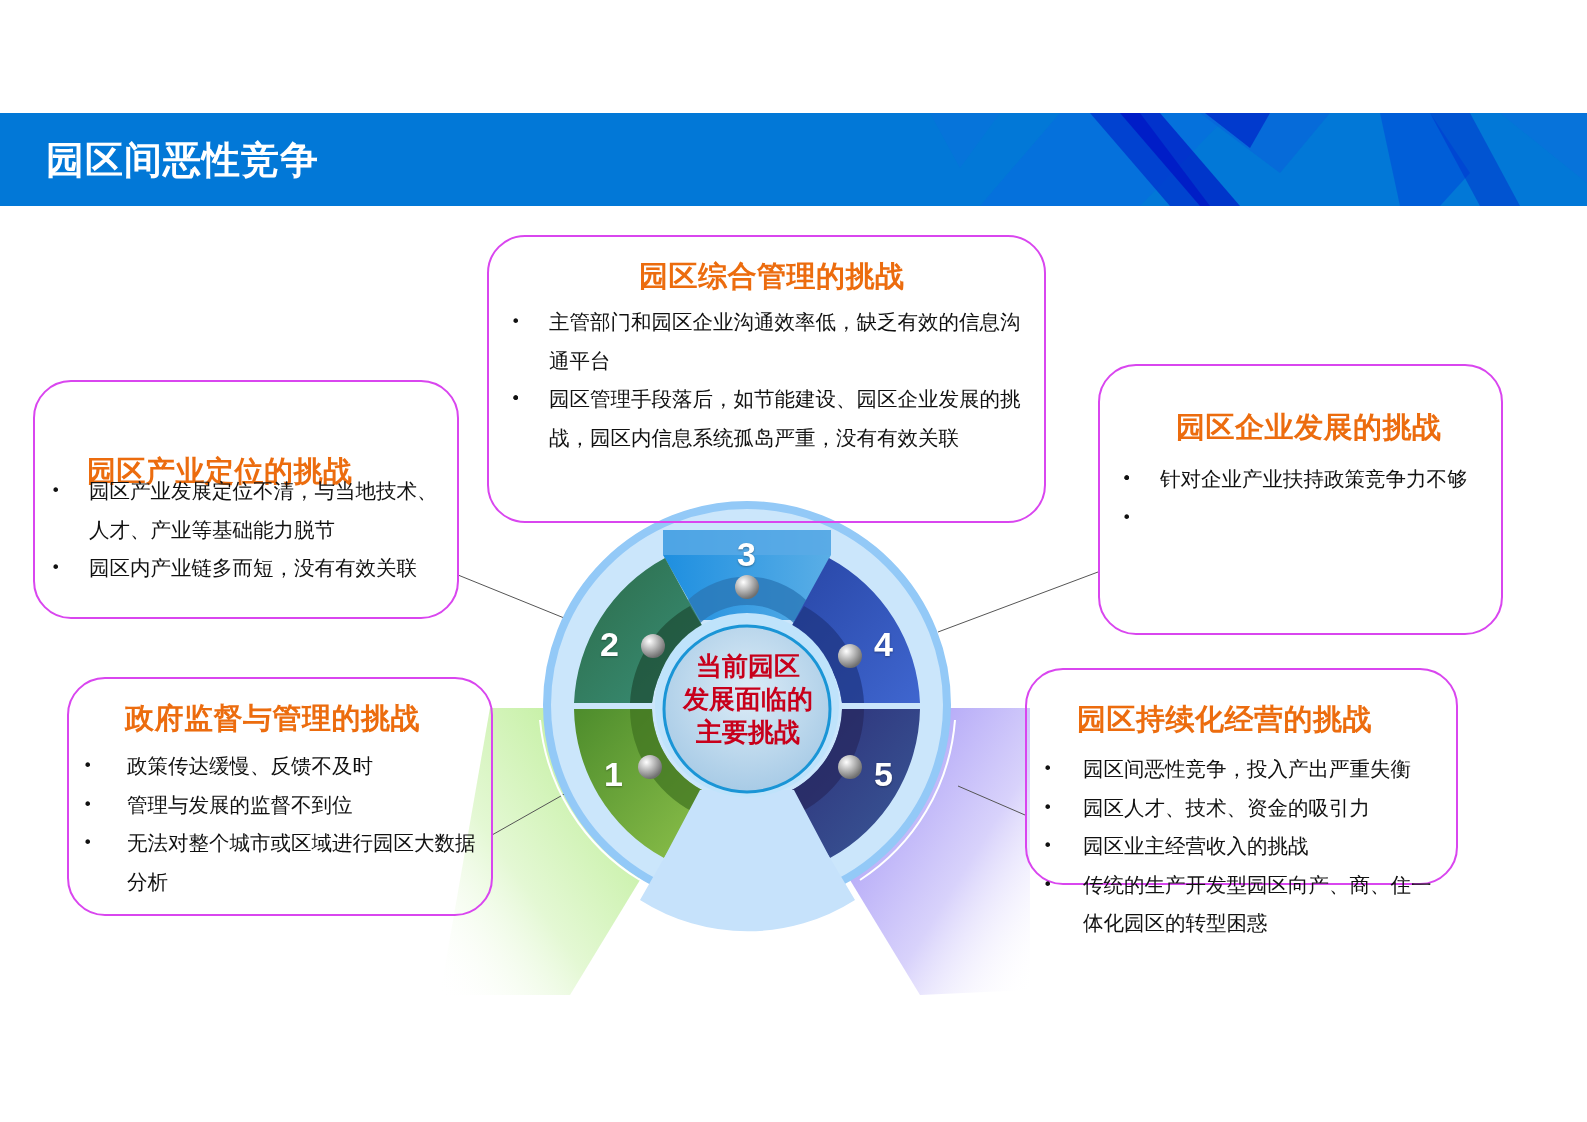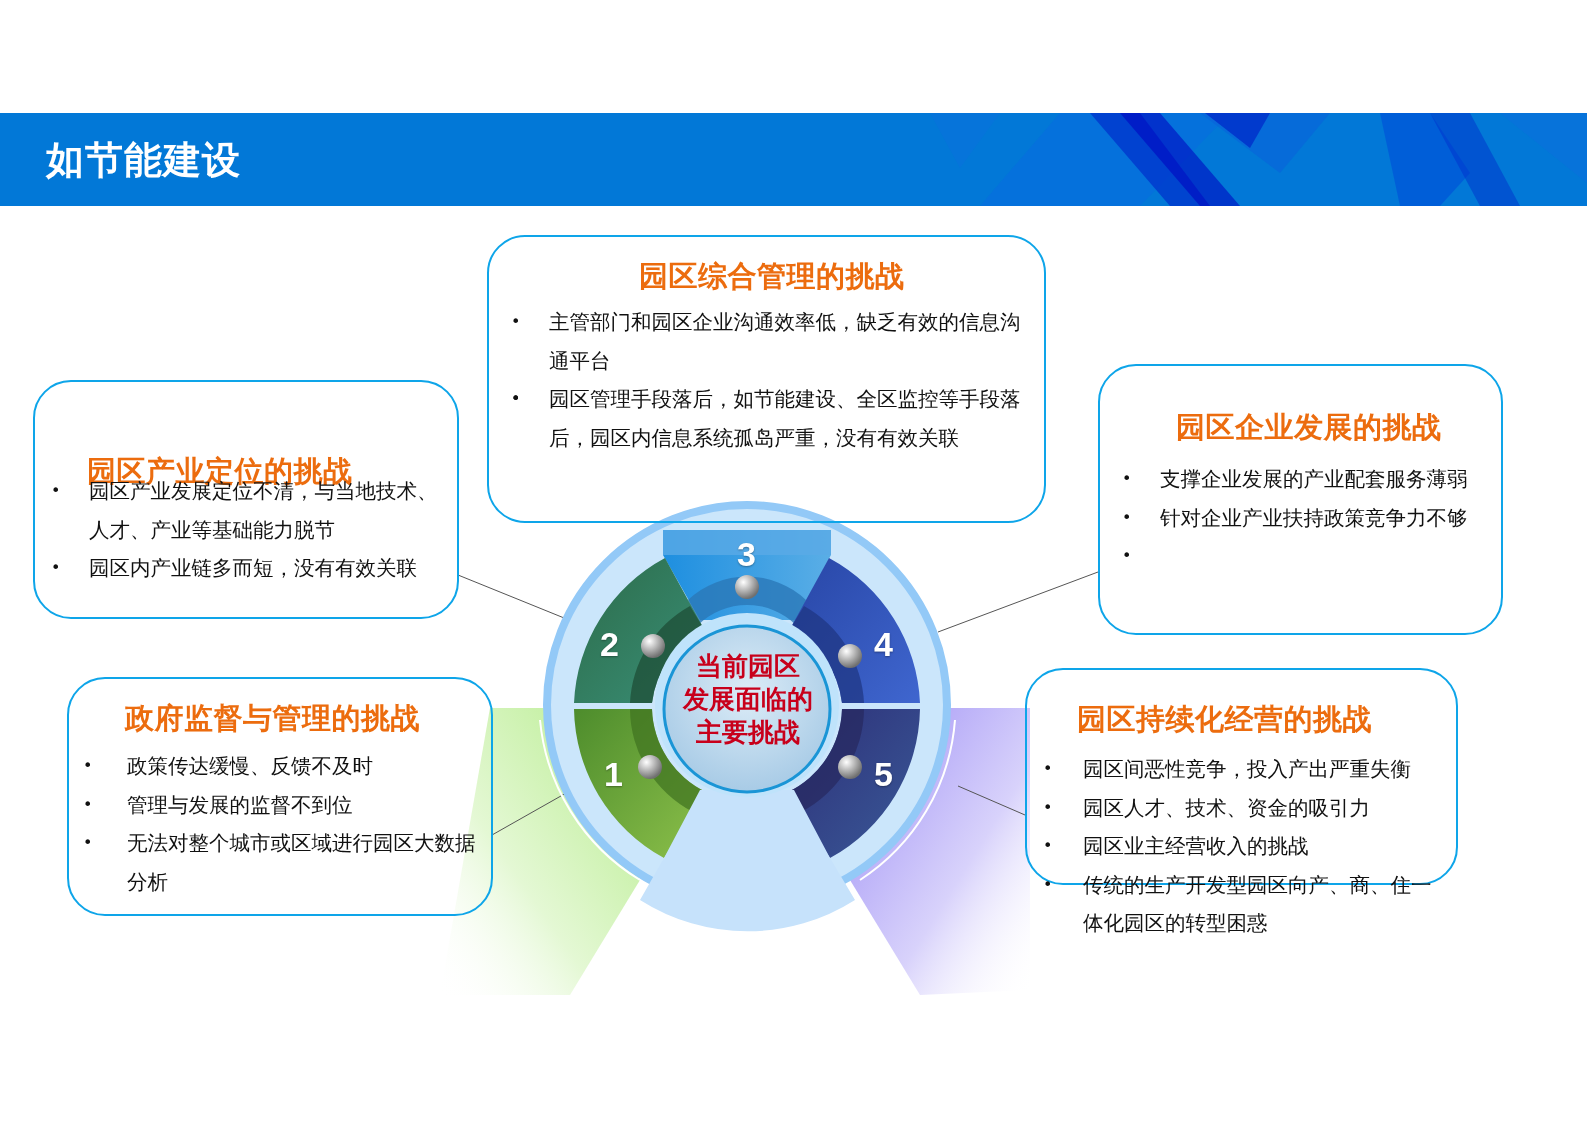--- a/index.html
+++ b/index.html
@@ -13,21 +13,21 @@
     background:#0278d7; overflow:hidden;
   }
   .header svg { position:absolute; left:0; top:0; }
   .header-title {
     position:absolute; left:46px; top:22px;
     color:#ffffff; font-size:38px; font-weight:bold; letter-spacing:1px;
     white-space:nowrap;
   }
   .stage { position:absolute; left:0; top:0; width:1587px; height:1122px; }
   .box {
-    position:absolute; border:2px solid #0ea5e9; border-radius:38px;
+    position:absolute; border:2px solid #d946ef; border-radius:38px;
     background:transparent; box-sizing:border-box;
   }
   .box-title {
     position:absolute; color:#ec6c0e; font-weight:bold; font-size:29px;
     white-space:nowrap; letter-spacing:0.5px;
   }
   .box ul { list-style:none; margin:0; padding:0; position:absolute; }
   .box li {
     position:relative; font-size:20.5px; line-height:38.5px; color:#111;
     padding-left:0;
@@ -53,21 +53,21 @@
     <polygon points="1060,0 1230,0 1140,93 980,93" fill="#0a6be0" opacity="0.55"></polygon>
     <polygon points="1090,0 1140,0 1210,93 1170,93" fill="#0033cc" opacity="0.75"></polygon>
     <polygon points="1120,0 1160,0 1240,93 1200,93" fill="#0000c0" opacity="0.55"></polygon>
     <polygon points="1200,0 1330,0 1280,60" fill="#0a62da" opacity="0.6"></polygon>
     <polygon points="1205,0 1270,0 1250,35" fill="#0025c8" opacity="0.7"></polygon>
     <polygon points="1380,0 1430,0 1470,60 1440,93 1400,93" fill="#0048d8" opacity="0.55"></polygon>
     <polygon points="1430,0 1470,0 1520,93 1480,93" fill="#0030cc" opacity="0.5"></polygon>
     <polygon points="1500,0 1587,0 1587,70" fill="#0c6fdc" opacity="0.6"></polygon>
     <polygon points="930,0 1000,0 960,55" fill="#0a70de" opacity="0.5"></polygon>
   </svg>
-  <div class="header-title">如节能建设</div>
+  <div class="header-title">园区间恶性竞争</div>
 </div>
 
 <svg class="stage" width="1587" height="1122">
   <defs>
     <linearGradient id="gGreenFan" x1="1" y1="0" x2="0" y2="1">
       <stop offset="0" stop-color="#b6ec8c"></stop>
       <stop offset="0.6" stop-color="#e4f8d4"></stop>
       <stop offset="1" stop-color="#ffffff" stop-opacity="0"></stop>
     </linearGradient>
     <linearGradient id="gPurpleFan" x1="0" y1="0" x2="1" y2="1">
@@ -156,36 +156,36 @@
   <div>当前园区</div>
   <div>发展面临的</div>
   <div>主要挑战</div>
 </div>
 
 <div class="box" style="left:487px;top:235px;width:559px;height:288px;">
   <div class="box-title" style="left:150px;top:20px;">园区综合管理的挑战</div>
   <ul style="left:22px;top:66px;width:520px;">
     <li style="padding-left:38px;"><span class="bullet" style="left:0;">•</span><span>主管部门和园区企业沟通效率低，缺乏有效的信息沟通平台</span></li>
     <li style="padding-left:38px;"><span class="bullet" style="left:0;">•</span></li>
-    <li style="padding-left:38px;"><span class="bullet" style="left:0;">•</span><span>园区管理手段落后，如节能建设、全区监控等手段落后，园区内信息系统孤岛严重，没有有效关联</span></li>
+    <li style="padding-left:38px;"><span class="bullet" style="left:0;">•</span><span>园区管理手段落后，如节能建设、园区企业发展的挑战，园区内信息系统孤岛严重，没有有效关联</span></li>
   </ul>
 </div>
 
 <div class="box" style="left:33px;top:380px;width:426px;height:239px;">
   <div class="box-title" style="left:52px;top:38px;margin-top:32px;">园区产业定位的挑战</div>
   <ul style="left:16px;top:90px;width:395px;">
     <li style="padding-left:38px;"><span class="bullet" style="left:0;">•</span><span>园区产业发展定位不清，与当地技术、人才、产业等基础能力脱节</span></li>
     <li style="padding-left:38px;"><span class="bullet" style="left:0;">•</span><span>园区内产业链多而短，没有有效关联</span></li>
   </ul>
 </div>
 
 <div class="box" style="left:1098px;top:364px;width:405px;height:271px;padding-left:41px;">
   <div class="box-title" style="left:76px;top:42px;">园区企业发展的挑战</div>
   <ul style="left:22px;top:94px;width:370px;">
-    <li style="padding-left:38px;"><span class="bullet" style="left:0;">•</span><span>支撑企业发展的产业配套服务薄弱</span></li>
+    <li style="padding-left:38px;"><span class="bullet" style="left:0;">•</span></li>
     <li style="padding-left:38px;"><span class="bullet" style="left:0;">•</span><span>针对企业产业扶持政策竞争力不够</span></li>
     <li style="padding-left:38px;"><span class="bullet" style="left:0;">•</span></li>
   </ul>
 </div>
 
 <div class="box" style="left:67px;top:677px;width:426px;height:239px;">
   <div class="box-title" style="left:56px;top:20px;">政府监督与管理的挑战</div>
   <ul style="left:14px;top:68px;width:400px;">
     <li style="padding-left:44px;"><span class="bullet" style="left:0;">•</span><span>政策传达缓慢、反馈不及时</span></li>
     <li style="padding-left:44px;"><span class="bullet" style="left:0;">•</span><span>管理与发展的监督不到位</span></li>

